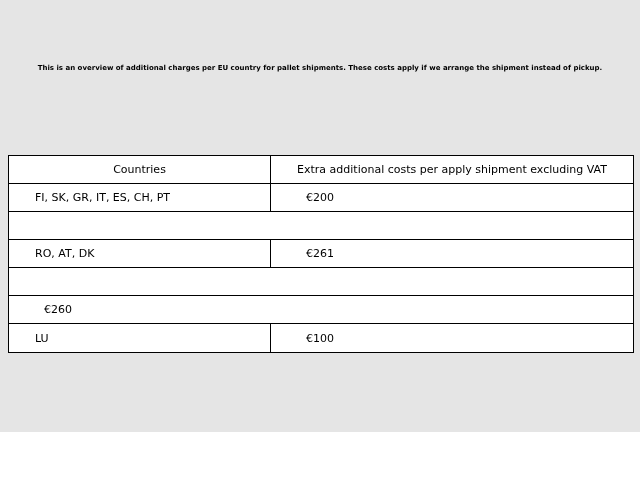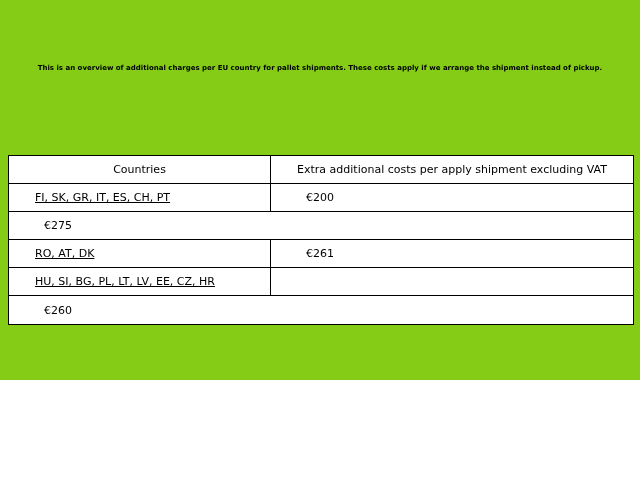--- a/index.html
+++ b/index.html
@@ -11,22 +11,22 @@
     height: 480px;
     background: #ffffff;
     font-family: "DejaVu Sans", sans-serif;
     color: #000000;
     position: relative;
     overflow: hidden;
   }
   .canvas {
     position: absolute;
     left: 0; top: 0;
-    width: 640px; height: 380px;
-    background: #84cc16;
+    width: 640px; height: 432px;
+    background: #e5e5e5;
   }
   .intro {
     position: absolute;
     top: 63px;
     left: 0;
     width: 640px;
     margin: 0;
     text-align: center;
     font-size: 7px;
     font-weight: bold;
@@ -66,21 +66,20 @@
   }
   .cell-cost {
     flex: 1;
   }
   .trow.header .cell {
     justify-content: center;
     padding: 0;
   }
   .trow.data .cell-countries {
     padding-left: 26px;
-    text-decoration: underline;
   }
   .trow.data .cell-cost {
     padding-left: 35px;
   }
 </style>
 </head>
 <body>
 
 <div class="canvas">
 
@@ -92,31 +91,33 @@
       <div class="cell cell-countries">Countries</div>
       <div class="cell cell-cost">Extra additional costs per apply shipment excluding VAT</div>
     </div>
 
     <div class="trow data">
       <div class="cell cell-countries">FI, SK, GR, IT, ES, CH, PT</div>
       <div class="cell cell-cost">€200</div>
     </div>
 
     <div class="trow data">
-      <div class="cell cell-cost">€275</div>
     </div>
 
     <div class="trow data">
       <div class="cell cell-countries">RO, AT, DK</div>
       <div class="cell cell-cost">€261</div>
     </div>
 
     <div class="trow data">
-      <div class="cell cell-countries">HU, SI, BG, PL, LT, LV, EE, CZ, HR</div>
     </div>
 
     <div class="trow data">
       <div class="cell cell-cost">€260</div>
     </div>
 
+    <div class="trow data">
+      <div class="cell cell-countries">LU</div>
+      <div class="cell cell-cost">€100</div>
+    </div>
 
   </div>
 </div>
 
 </body></html>

